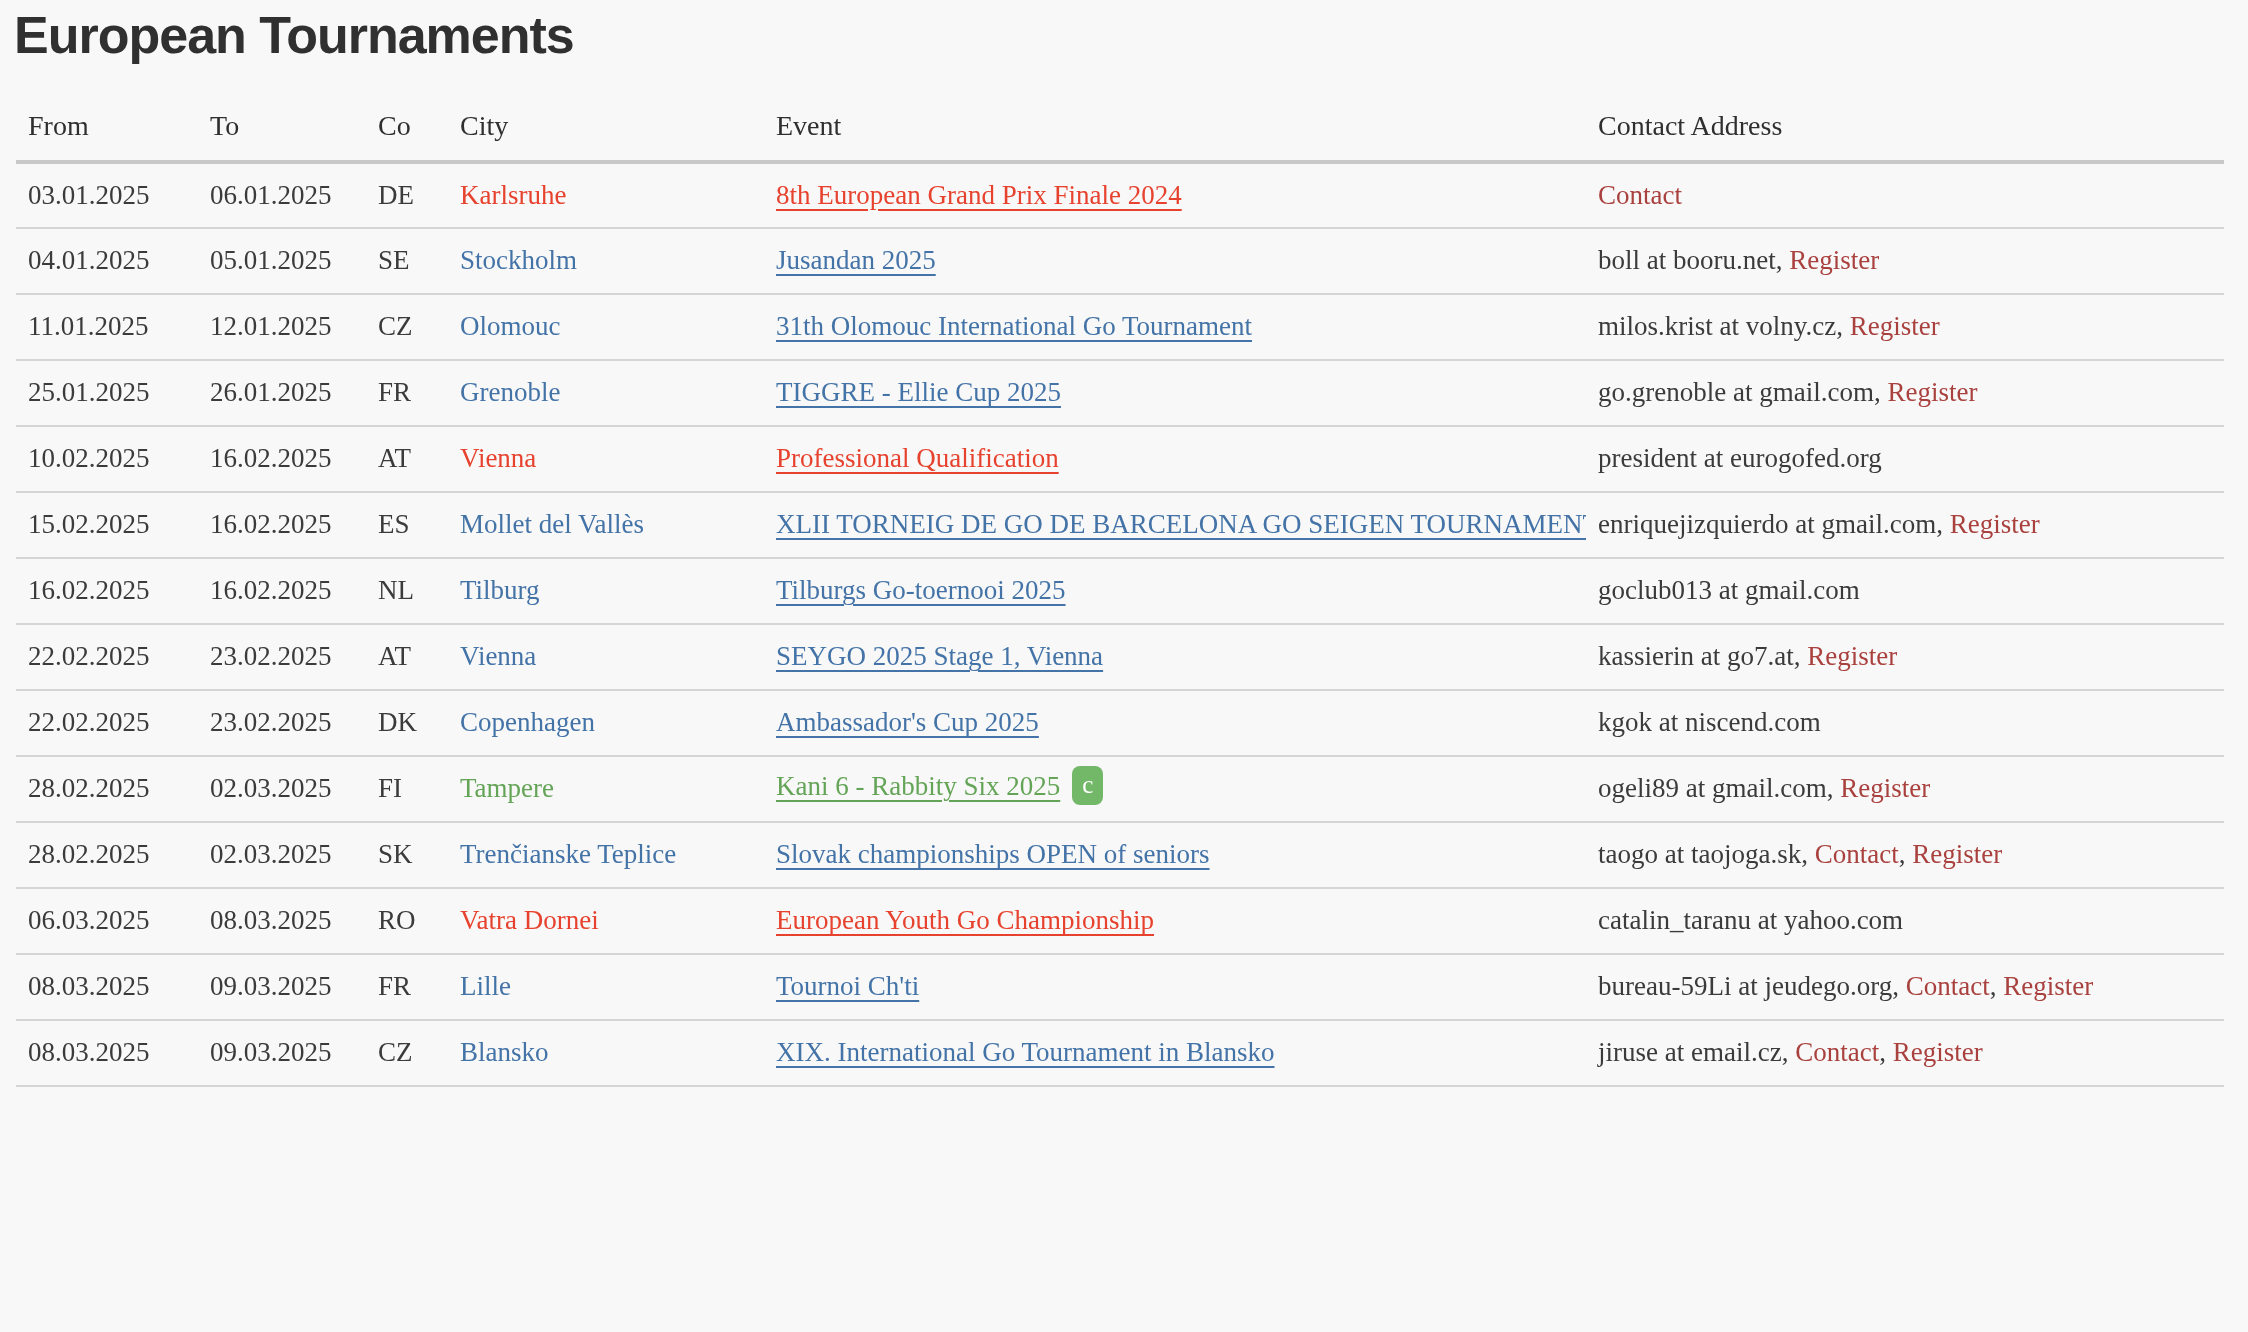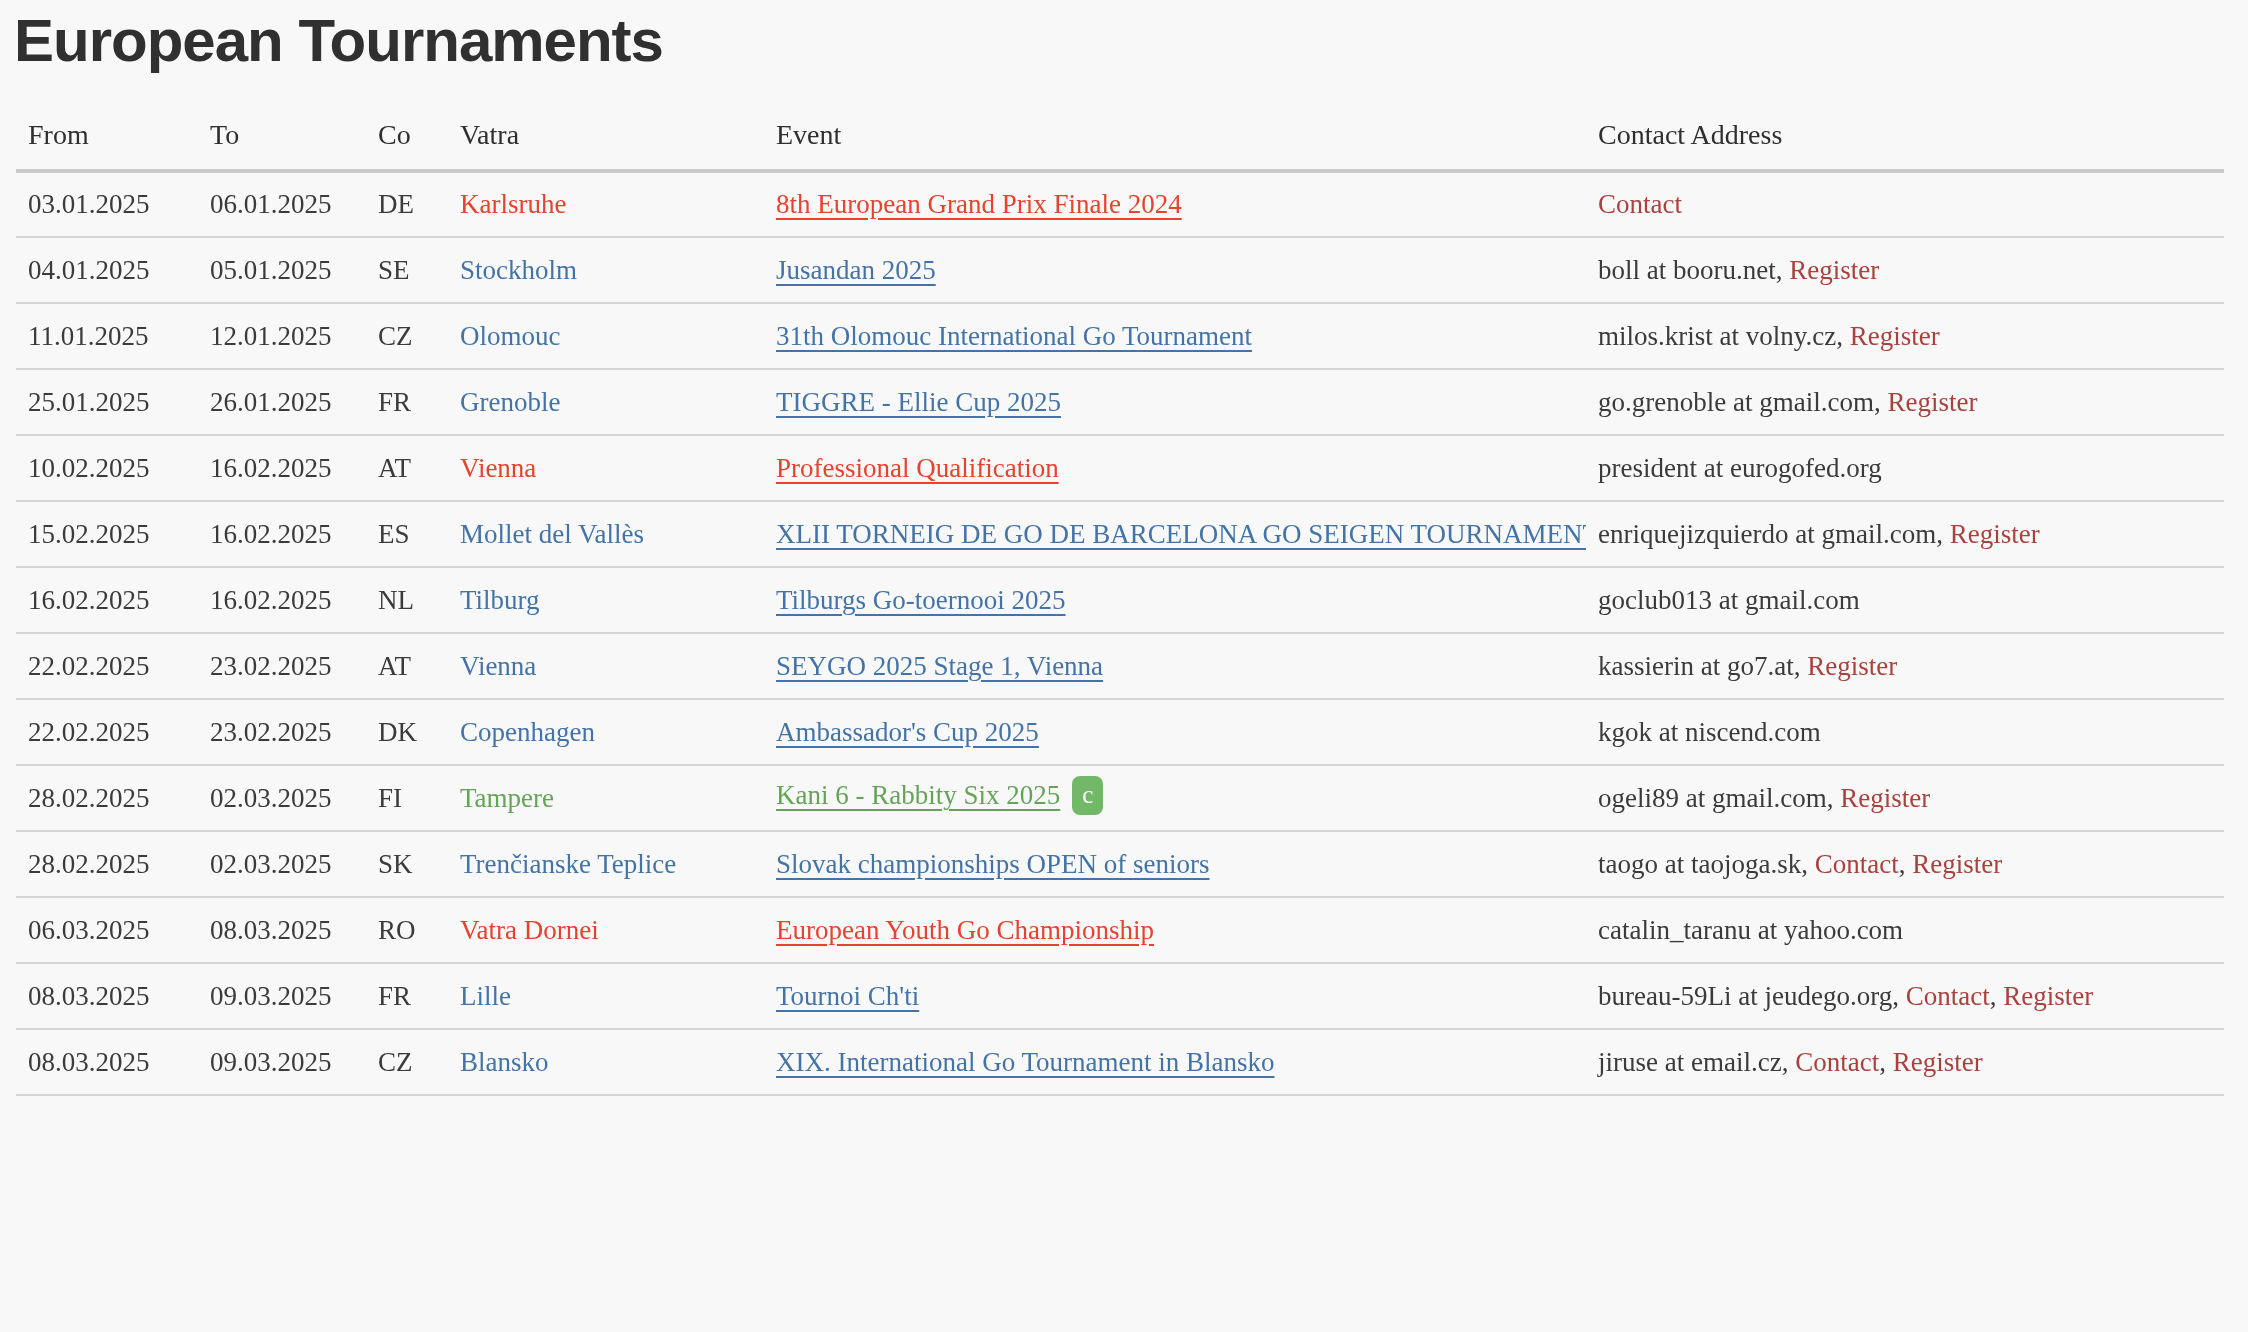--- a/index.html
+++ b/index.html
@@ -6,21 +6,21 @@
   html, body {
     margin: 0; padding: 0;
     width: 2248px; height: 1332px;
     overflow: hidden;
     background: var(--background, #f8f8f8);
     color: var(--text, #3b3b3b);
     font-family: "Liberation Sans", "DejaVu Sans", sans-serif;
   }
   h1.page-title {
     margin: 6px 0 0 14px;
-    font-size: 60px;
+    font-size: 52px;
     line-height: 1.15;
     font-weight: 700;
     letter-spacing: -1px;
     color: var(--title, #303030);
   }
   table.tournaments {
     margin: 0 16px;
     width: 2208px;
     border-collapse: collapse;
     table-layout: fixed;
@@ -86,21 +86,21 @@
     <col style="width:82px">
     <col style="width:316px">
     <col style="width:822px">
     <col style="width:638px">
   </colgroup>
   <thead>
     <tr>
       <th>From</th>
       <th>To</th>
       <th>Co</th>
-      <th>Vatra</th>
+      <th>City</th>
       <th>Event</th>
       <th>Contact Address</th>
     </tr>
   </thead>
   <tbody>
       <tr>
     <td>03.01.2025</td>
     <td>06.01.2025</td>
     <td>DE</td>
     <td><span class="c-red">Karlsruhe</span></td>

